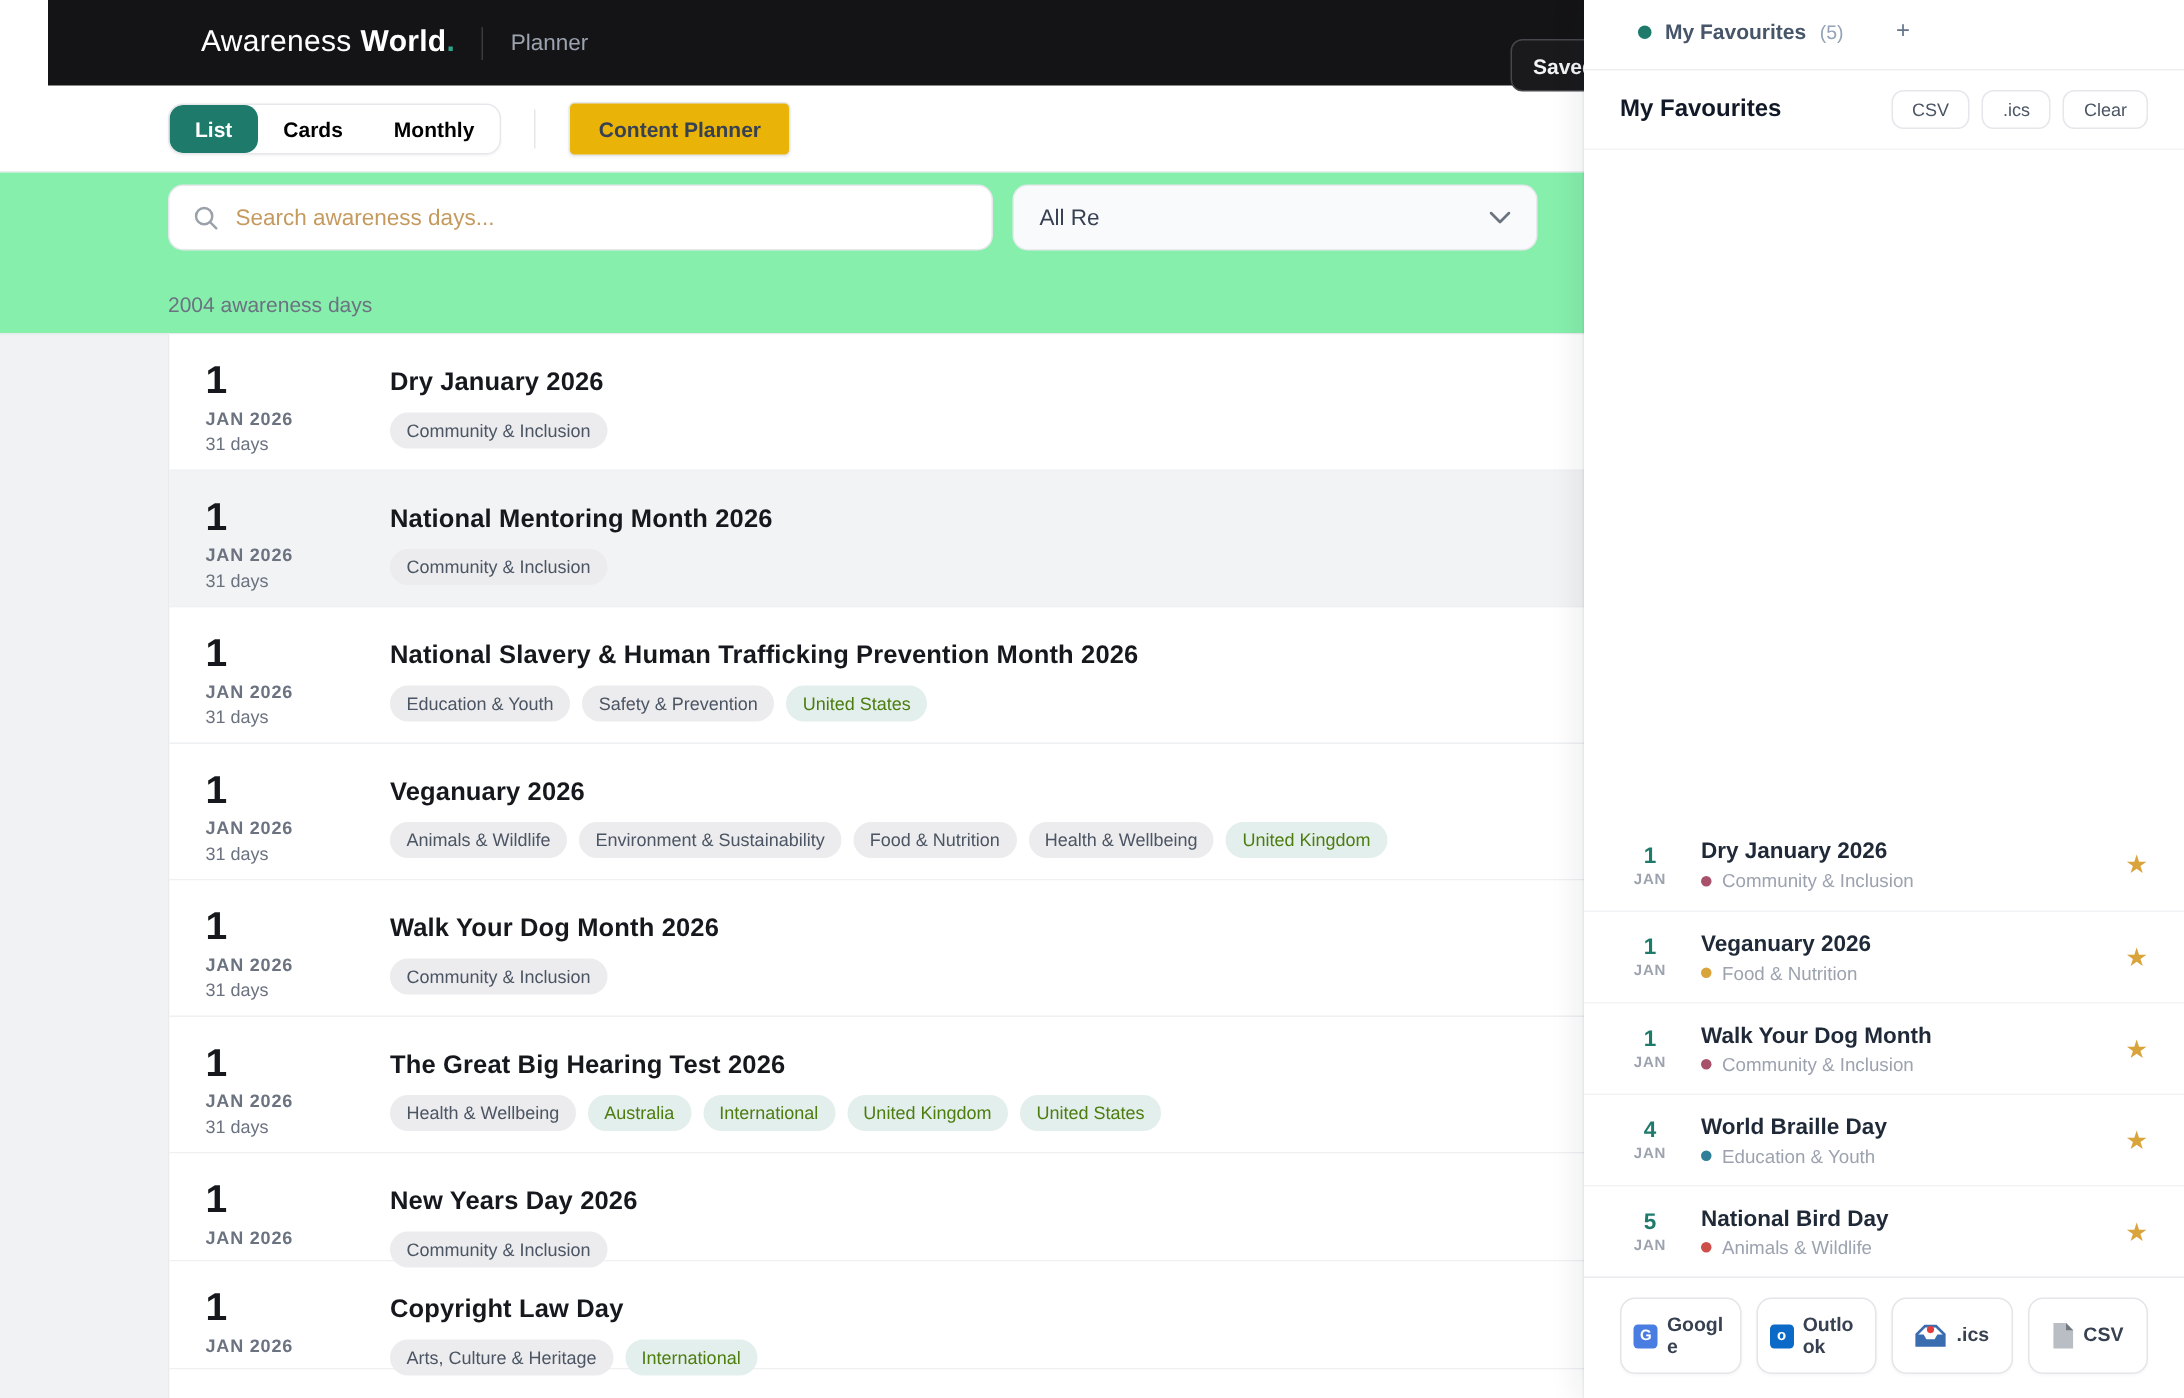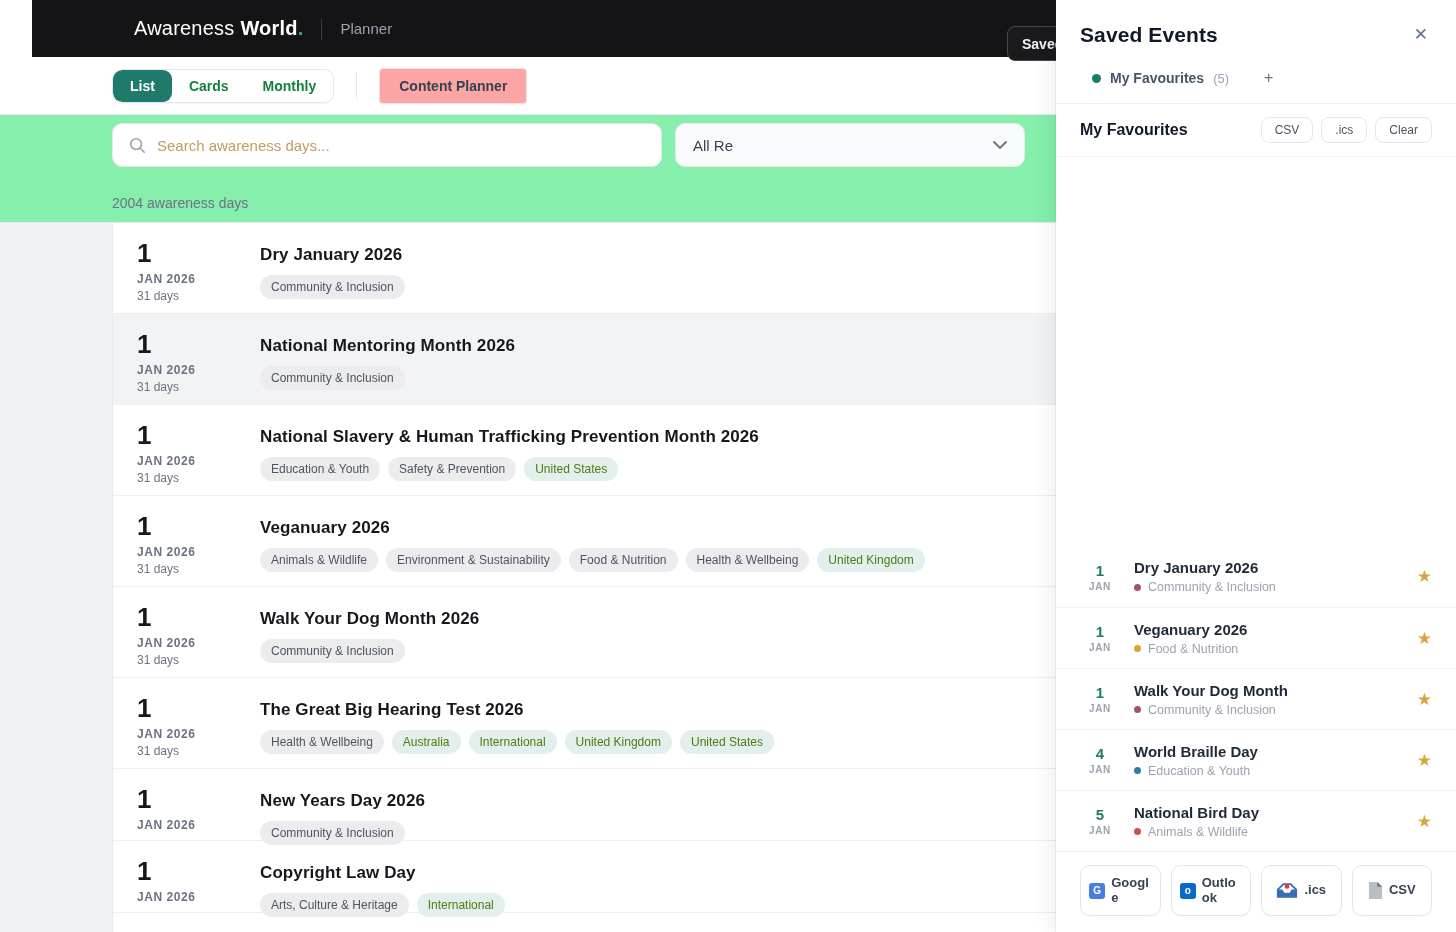--- a/index.html
+++ b/index.html
@@ -19,24 +19,24 @@
     font-size:14px; font-weight:600; cursor:pointer; }
   .saved-badge { width:20px; height:20px; border-radius:50%; background:#1e7a6a; color:#fff; font-size:11px;
     font-weight:700; display:flex; align-items:center; justify-content:center; }
 
   
   .toolbar { height:58px; background:#fff; border-bottom:1px solid #ecedef; display:flex; align-items:center;
     padding-left:112px; gap:14px; }
   .segmented { display:flex; border:1px solid #e5e7eb; border-radius:10px; background:#fff; padding:0;
     box-shadow:0 1px 2px rgba(0,0,0,.05); overflow:hidden; }
   .segment { border:none; background:#fff; padding:8px 17px; font-family:inherit; font-size:14px; font-weight:600;
-    color:#15803d; cursor:pointer; }
+    color:#000000; cursor:pointer; }
   .segment.active { background:#1e7a6a; color:#fff; border-radius:9px; }
   .tb-sep { width:1px; height:26px; background:#e5e7eb; margin:0 8px; }
-  .cp-btn { border:1px solid #e5e7eb; border-radius:4px; background:#fca5a5; padding:9px 19px; font-family:inherit;
+  .cp-btn { border:1px solid #e5e7eb; border-radius:4px; background:#eab308; padding:9px 19px; font-family:inherit;
     font-size:14px; font-weight:600; color:#374151; box-shadow:0 1px 2px rgba(0,0,0,.05); cursor:pointer; }
 
   
   .filterbar { background:#86efac; border-bottom:1px solid #e8eaed; padding:8px 0 0 112px; }
   .filter-row { display:flex; }
   .search-box { width:550px; height:44px; border:1px solid #e5e7eb; border-radius:10px; background:#fff;
     display:flex; align-items:center; gap:11px; padding:0 15px; }
   .search-box input { border:none; outline:none; flex:1; font-family:inherit; font-size:15px; color:#374151; background:transparent; }
   .search-box input::placeholder { color:#c59a5f; }
   .dropdown { height:44px; border:1px solid #e8eaed; border-radius:10px; background:#f9fafb; display:flex;
@@ -262,24 +262,20 @@
             <span class="tag">Arts, Culture &amp; Heritage</span>
             <span class="tag teal">International</span>
           </div>
         </div>
       </div>
       <div class="row-filler"></div>
     </div>
 </div>
 
 <aside class="panel">
-  <div class="panel-hd">
-    <div class="panel-title">Saved Events</div>
-    <button class="close-btn">✕</button>
-  </div>
   <div class="panel-tabs">
     <span class="tab-dot"></span>
     <span class="tab-label">My Favourites</span>
     <span class="tab-count">(5)</span>
     <button class="tab-plus">+</button>
   </div>
   <div class="panel-sec">
     <span class="sec-title">My Favourites</span>
     <div class="mini-btns" id="mini-btns">
         <button class="mini-btn">CSV</button>

